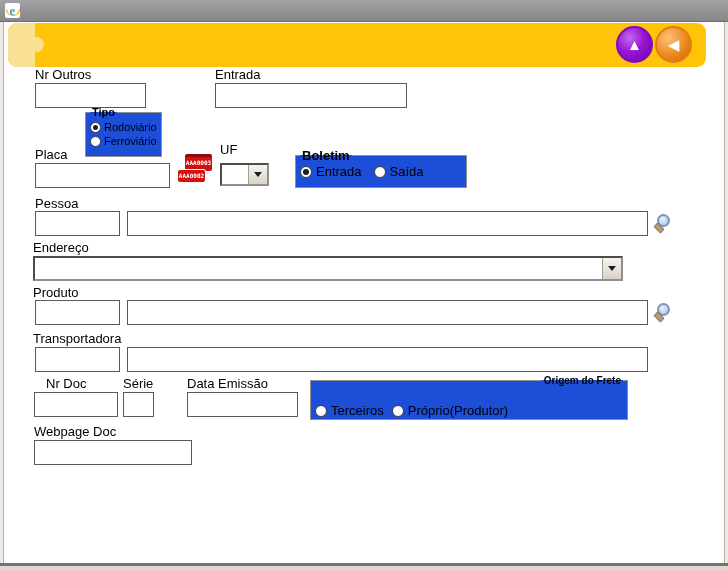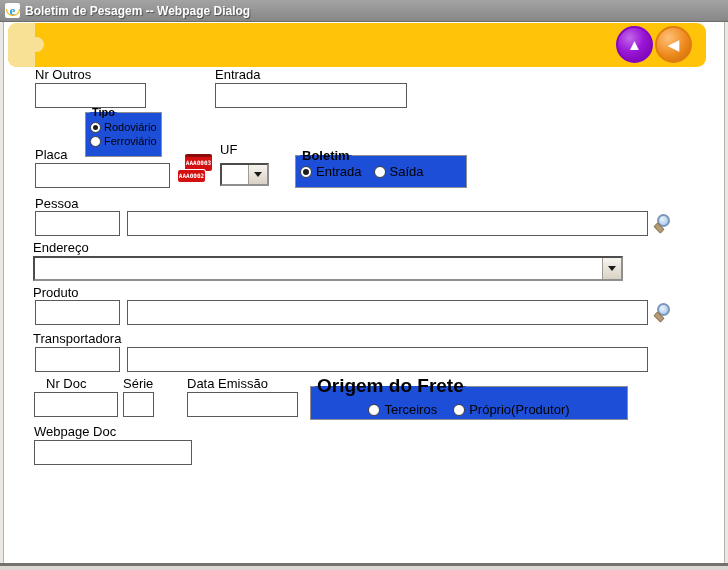--- a/index.html
+++ b/index.html
@@ -98,32 +98,31 @@
   .inp-produto-code{left:35px;top:300px;width:85px;height:25px;}
   .inp-produto-name{left:127px;top:300px;width:521px;height:25px;}
   .mag-produto{left:653px;top:303px;}
   .lbl-transportadora{left:33px;top:331px;}
   .inp-transportadora-code{left:35px;top:347px;width:85px;height:25px;}
   .inp-transportadora-name{left:127px;top:347px;width:521px;height:25px;}
   .lbl-nrdoc{left:46px;top:376px;}      .inp-nrdoc{left:34px;top:392px;width:84px;height:25px;}
   .lbl-serie{left:123px;top:376px;}     .inp-serie{left:123px;top:392px;width:31px;height:25px;}
   .lbl-dataemissao{left:187px;top:376px;} .inp-dataemissao{left:187px;top:392px;width:111px;height:25px;}
   .fs-origem{left:310px;top:375px;width:318px;height:45px;}
-  .fs-origem legend{font-size:19px;}
+  .fs-origem legend{font-size:10px;text-align:right;}
   .lbl-outrosdoc{left:34px;top:424px;}  .inp-outrosdoc{left:34px;top:440px;width:158px;height:25px;}
 </style>
 </head>
 <body>
 
 <div class="titlebar">
   <span class="ie-icon">
     <span class="ie-e">e</span>
     <span class="ie-ring"></span>
   </span>
-  <span class="title-text">Boletim de Pesagem -- Webpage Dialog</span>
 </div>
 
 <div class="content"></div>
 <div class="frame-left"></div>
 <div class="frame-right"></div>
 <div class="frame-bottom"></div>
 
 <div class="header-bar">
   <div class="header-accent"></div>
   <div class="accent-bump"></div>
@@ -212,21 +211,21 @@
 
 <span class="lbl lbl-nrdoc">Nr Doc</span>
 <input class="inp inp-nrdoc" value="" style="">
 <span class="lbl lbl-serie">Série</span>
 <input class="inp inp-serie" value="" style="">
 <span class="lbl lbl-dataemissao">Data Emissão</span>
 <input class="inp inp-dataemissao" value="" style="">
 
 <fieldset class="fs fs-origem">
   <legend>Origem do Frete</legend>
-  <div class="optrow" style="margin-top:4px;gap:16px;justify-content:center;">
+  <div class="optrow" style="margin-top:16px;gap:8px;">
     <div class="opt">
       <span class="radio"></span>
       <span>Terceiros</span>
     </div>
     <div class="opt">
       <span class="radio"></span>
       <span>Próprio(Produtor)</span>
     </div>
   </div>
 </fieldset>

